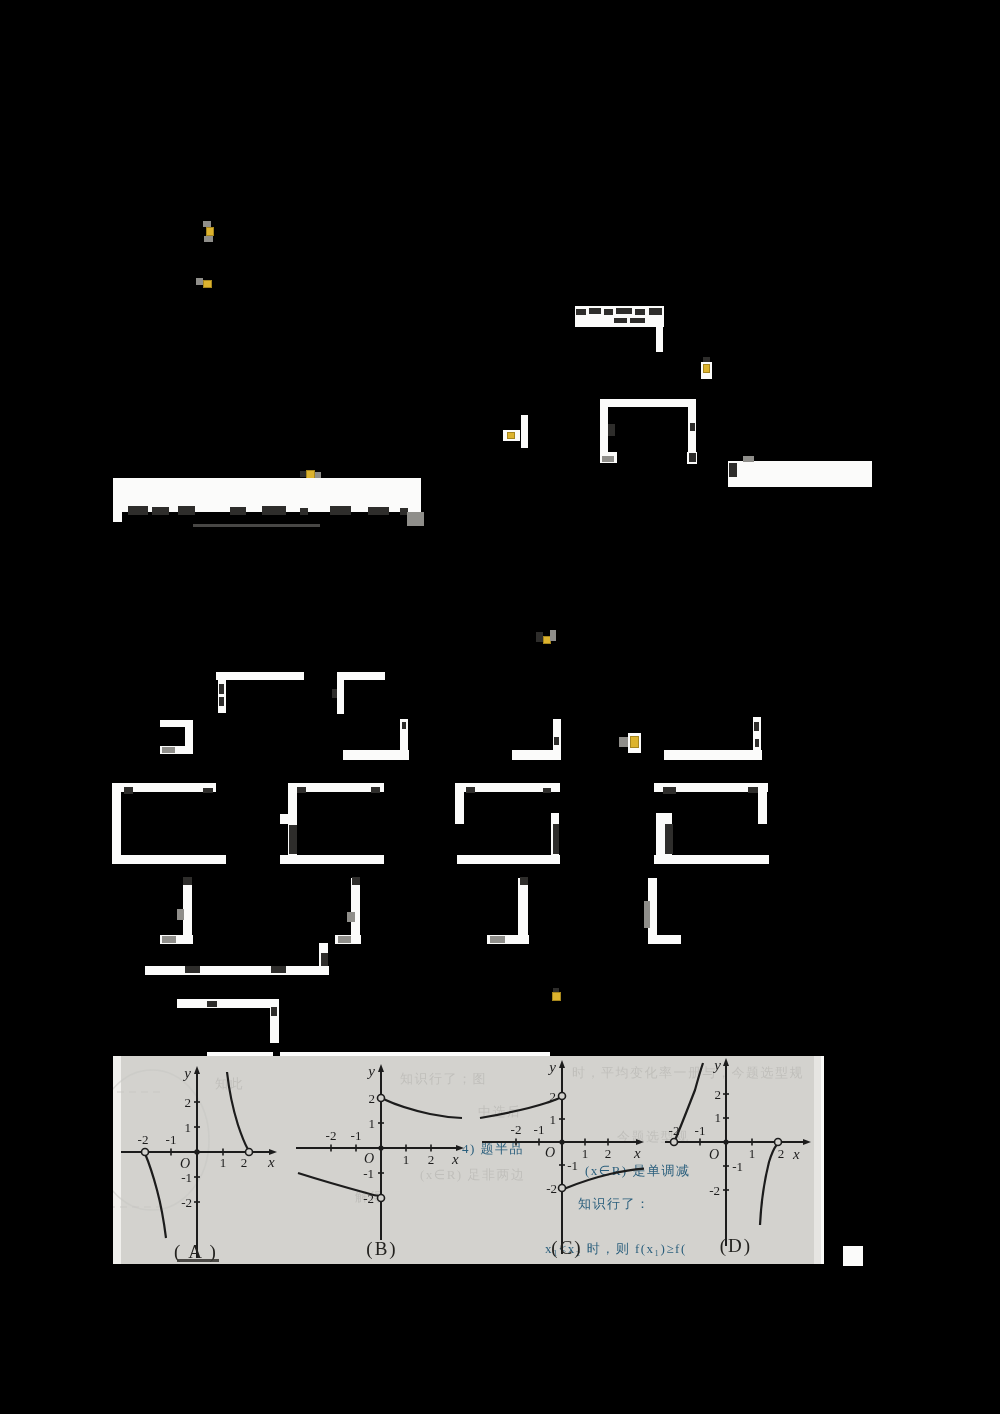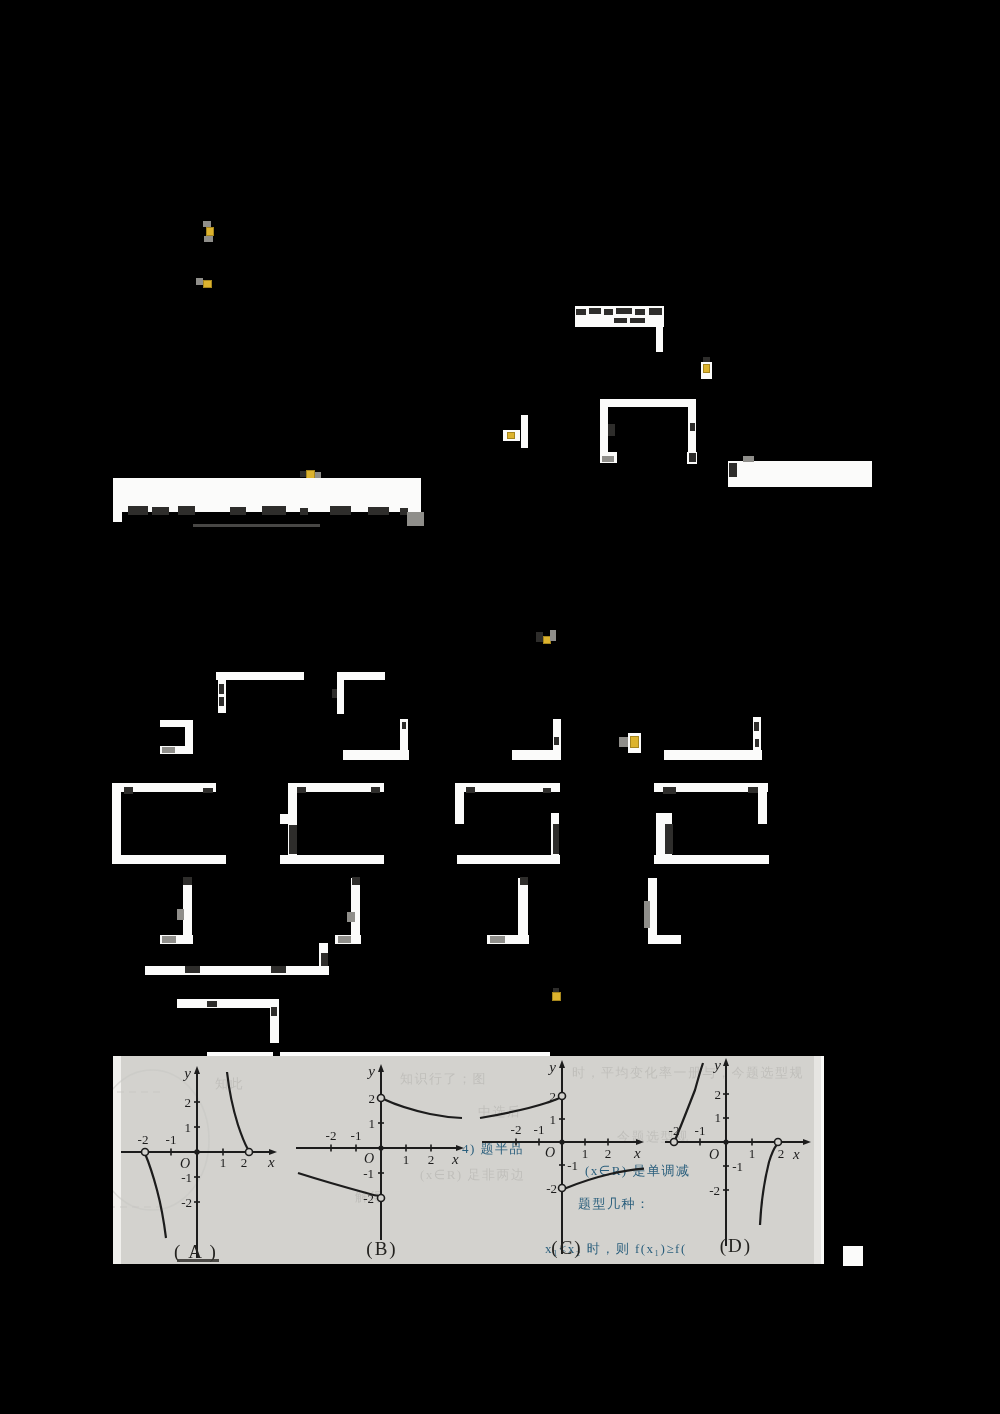--- a/index.html
+++ b/index.html
@@ -202,21 +202,21 @@
       <path d="M-5,151 H50" stroke="#c7c6c2" stroke-width="1.5" stroke-dasharray="7,5" fill="none" opacity="0.5"></path>
     </svg>
 
     <span class="bleed" style="left:459px;top:8px">时，平均变化率一册与，今题选型规</span>
     <span class="bleed" style="left:287px;top:14px">知识行了；图</span>
     <span class="bleed" style="left:365px;top:47px">中选后</span>
     <span class="bleed" style="left:504px;top:72px">今题选型规</span>
     <span class="bleed dk" style="left:349px;top:84px">4) 题半品</span>
     <span class="bleed dk" style="left:472px;top:106px">(x∈R) 是单调减</span>
     <span class="bleed" style="left:307px;top:110px">(x∈R) 足非两边</span>
-    <span class="bleed dk" style="left:465px;top:139px">题型几种：</span>
+    <span class="bleed dk" style="left:465px;top:139px">知识行了：</span>
     <span class="bleed dk" style="left:432px;top:184px">x₁&lt;x₂ 时，则 f(x₁)≥f(</span>
     <span class="bleed" style="left:242px;top:132px">解得</span>
     <span class="bleed" style="left:102px;top:19px">知此</span>
 
     <svg class="gsvg" style="left:2px;top:6px" width="170" height="202" viewBox="0 0 170 202">
       <g stroke="#1c1c1c" stroke-width="2" fill="none">
         <line x1="82" y1="10" x2="82" y2="196"></line>
         <line x1="6" y1="90" x2="156" y2="90"></line>
         <line x1="56" y1="86.5" x2="56" y2="93.5" stroke-width="1.6"></line>
         <line x1="108" y1="86.5" x2="108" y2="93.5" stroke-width="1.6"></line>

